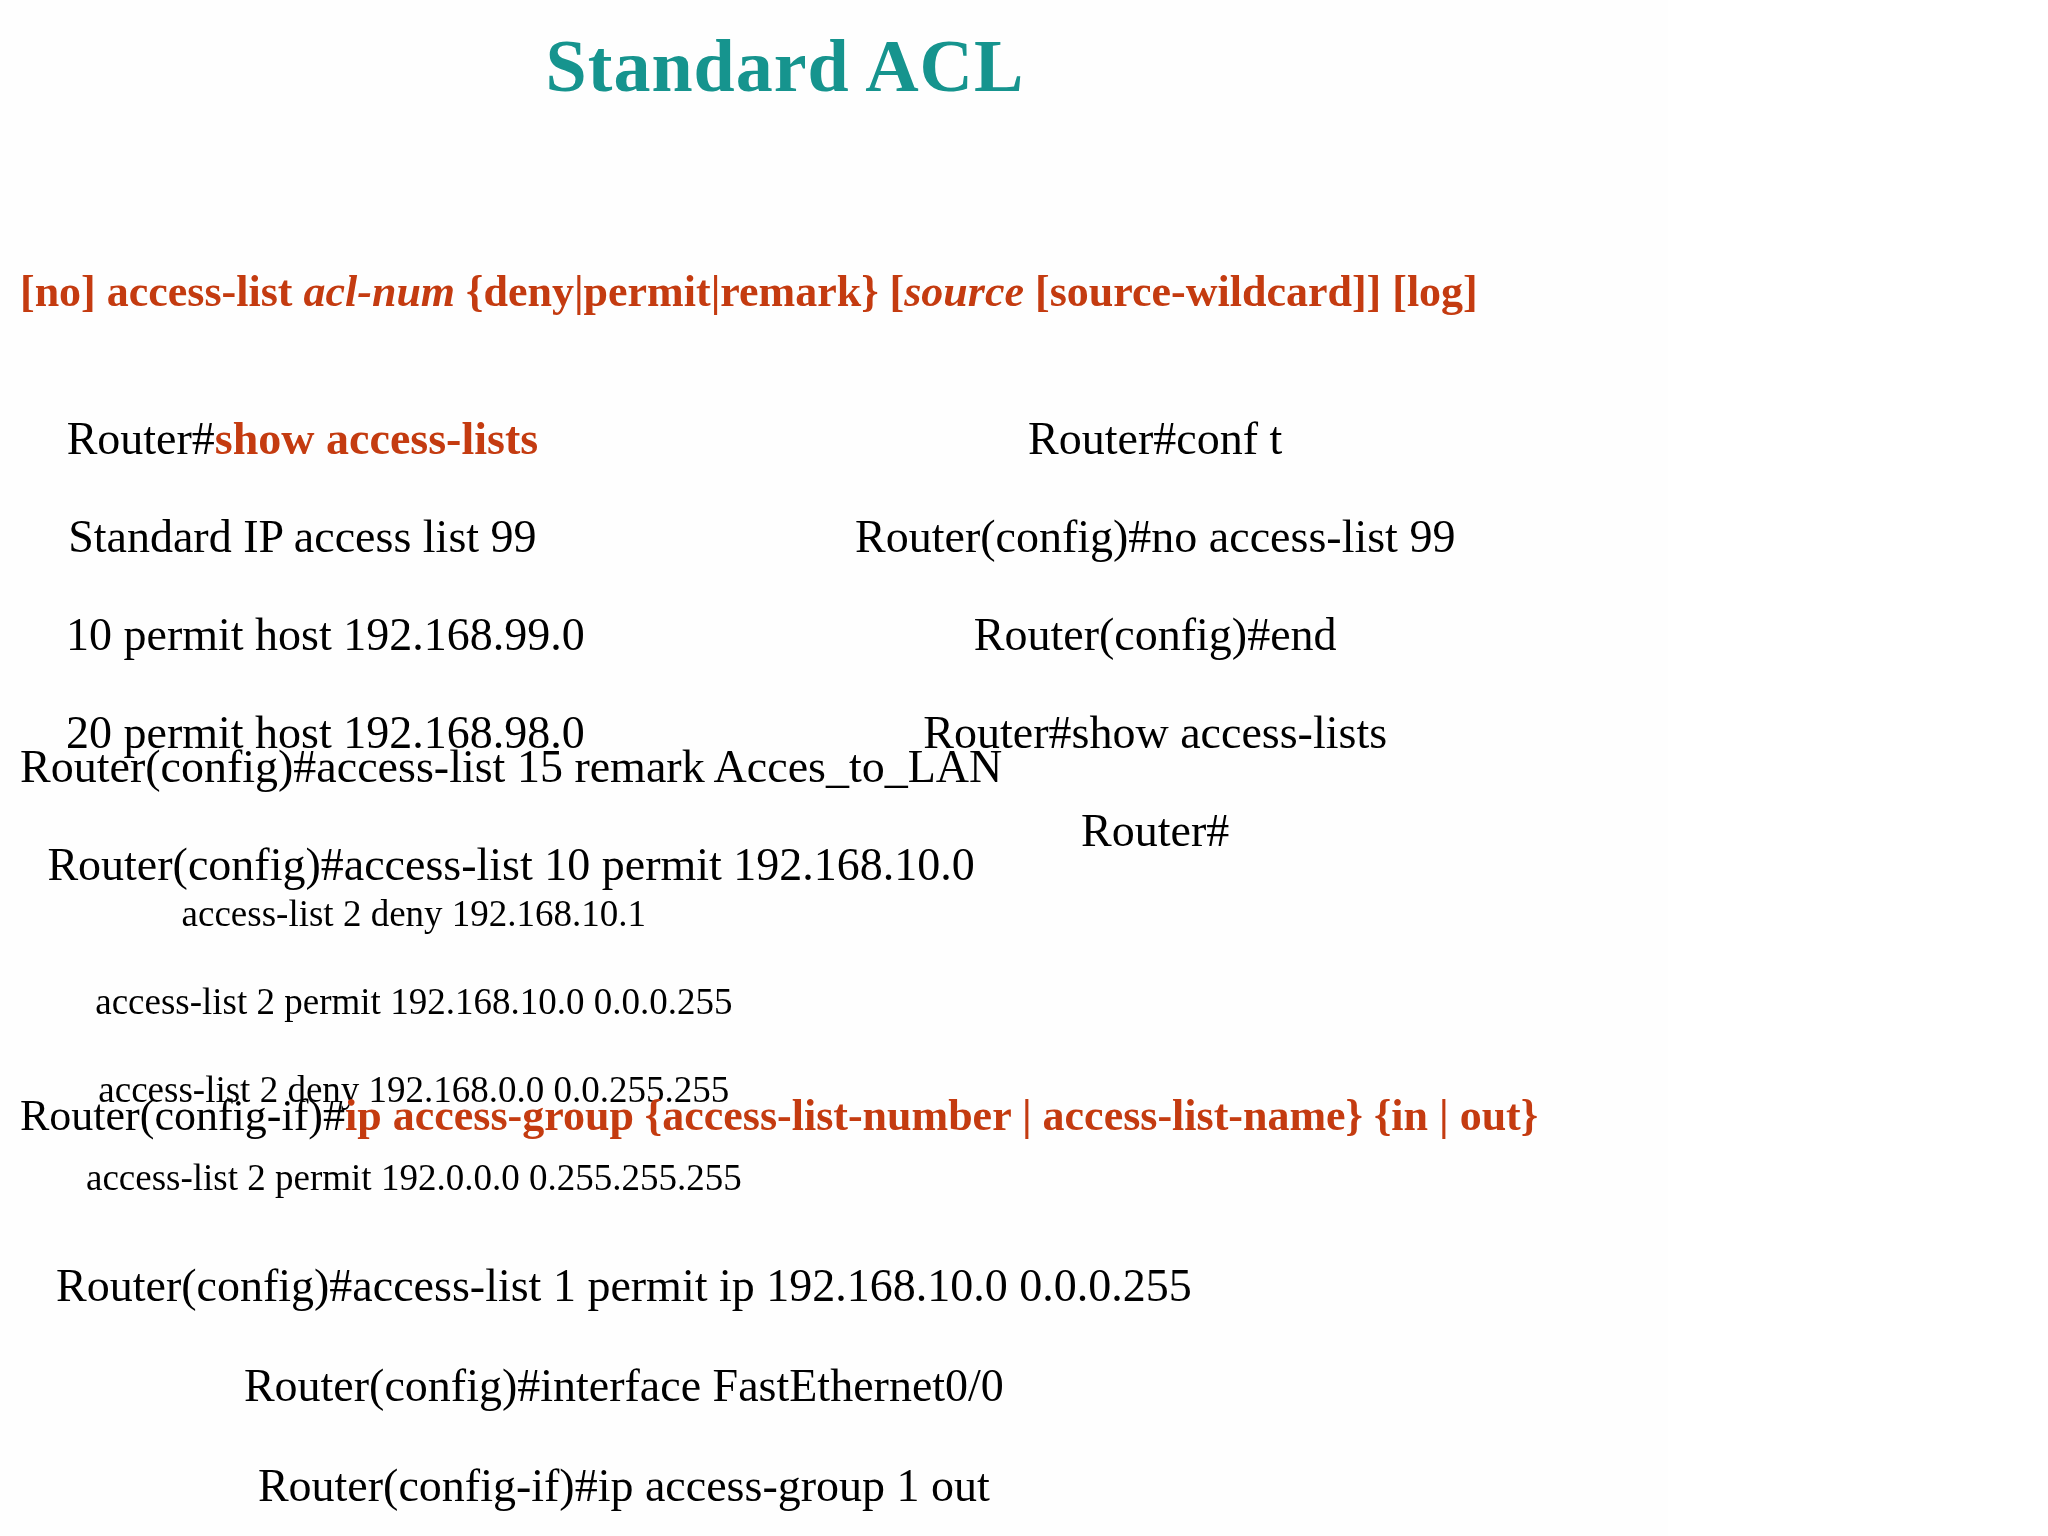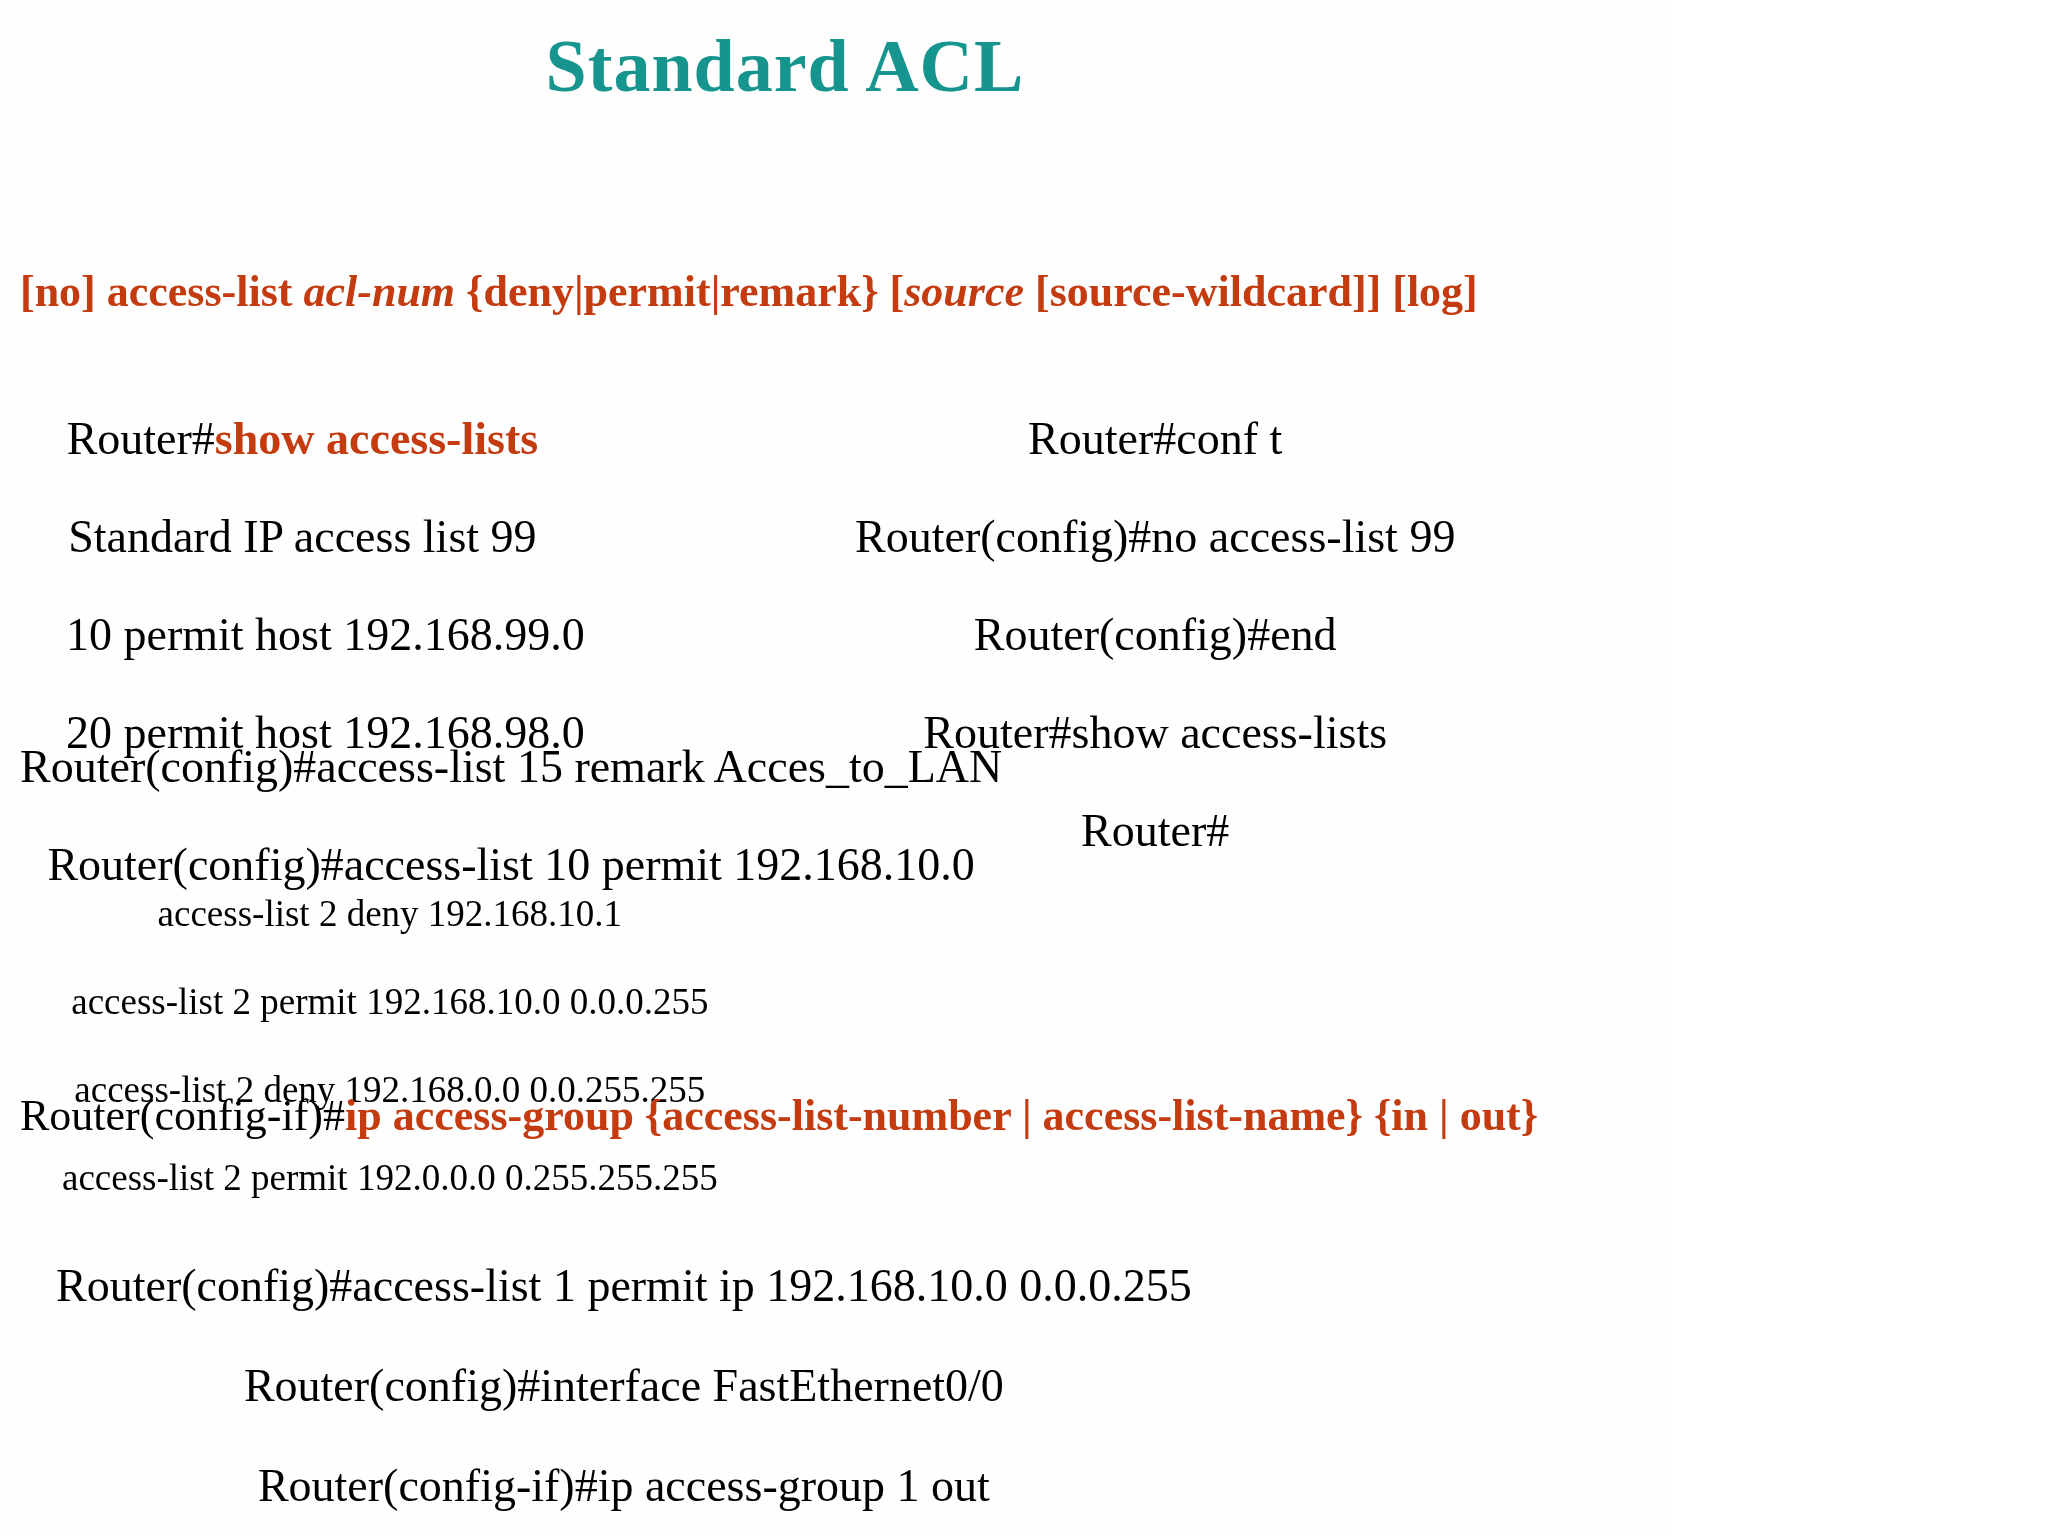--- a/index.html
+++ b/index.html
@@ -69,21 +69,21 @@
   .group-syntax { top: 1090px; font-weight: normal; color: #000; }
   .group-syntax .cmd { color: var(--cmd_orange, #c43b10); font-weight: bold; }
 
   
   .tblock { position: absolute; white-space: pre; text-align: center; }
   .tblock .line { font-size: 46px; line-height: 62px; white-space: pre; }
   .left-col  { left: 20px;  top: 372px; }
   .right-col { left: 855px; top: 372px; }
   .remark-block { left: 20px; top: 700px; }
   .acl2-block { left: 62px; top: 852px; }
-  .acl2-block .line { font-size: 37px; line-height: 52px; }
+  .acl2-block .line { font-size: 37px; line-height: 52px; margin-left: 24px; }
   .apply-block { left: 20px; top: 1218px; }
   .apply-block .line { line-height: 64px; margin-left: 36px; }
 
   .orange-bold { color: var(--cmd_orange, #c43b10); font-weight: bold; }
 </style>
 </head>
 <body>
 
 <div class="slide">
 

